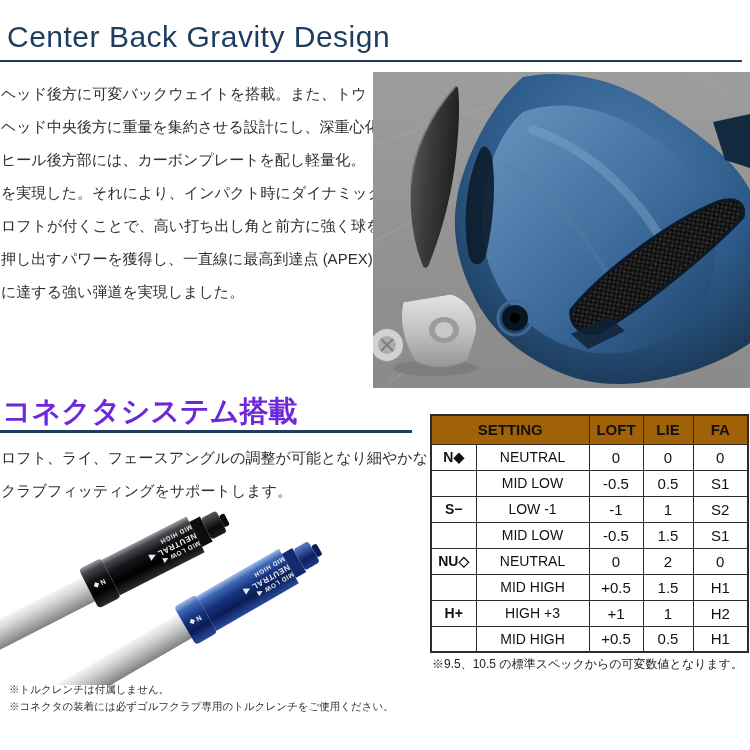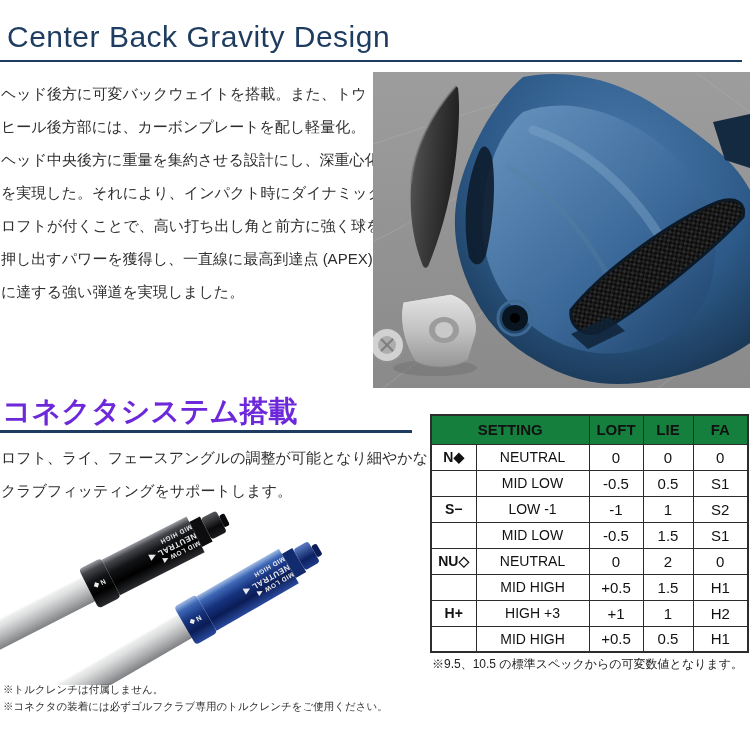--- a/index.html
+++ b/index.html
@@ -57,46 +57,46 @@
   .srow.big { font-size:8px; }
   .ring span { font-size:7px; font-weight:bold; color:#ececec; transform:rotate(180deg);
                white-space:nowrap; }
 
   
   #spec-table { position:absolute; left:430px; top:414px; border-collapse:collapse;
                 table-layout:fixed; width:317px; }
   #spec-table th, #spec-table td { border:1px solid #2c2c2c; text-align:center;
                                    vertical-align:middle; color:#111; overflow:hidden; }
   #spec-table { border:2px solid #2c2c2c; }
-  #spec-table tr.hdr th { background:#15803d; height:29px; font-size:15px; font-weight:bold; }
+  #spec-table tr.hdr th { background:#a16207; height:29px; font-size:15px; font-weight:bold; }
   #spec-table tr.data td { height:26px; background:#fff; }
   td.key { font-size:14px; font-weight:bold; }
   td.set { font-size:14px; font-weight:normal; }
   td.num { font-size:15px; font-weight:normal; }
 
   #table-note { position:absolute; left:432px; top:656px; width:315px; text-align:left;
                 font-size:12px; color:#222; white-space:nowrap; }
 
   
   #footnotes { position:absolute; left:3px; top:681px; font-size:10.5px; line-height:17px;
                color:#2e2e2e; }
-  #footnotes div { white-space:nowrap; }
+  #footnotes div { white-space:nowrap;margin-left:6px; }
 </style>
 </head>
 <body>
 
 <div id="stage">
 
   <div class="h-en">Center Back Gravity Design</div>
   <div class="rule1"></div>
 
   <div id="para1" class="para">
     <div>ヘッド後方に可変バックウェイトを搭載。また、トウ・</div>
+    <div>ヘッド中央後方に重量を集約させる設計にし、深重心化</div>
     <div>ヒール後方部には、カーボンプレートを配し軽量化。</div>
-    <div>ヘッド中央後方に重量を集約させる設計にし、深重心化</div>
     <div>を実現した。それにより、インパクト時にダイナミック</div>
     <div>ロフトが付くことで、高い打ち出し角と前方に強く球を</div>
     <div>押し出すパワーを獲得し、一直線に最高到達点 (APEX)</div>
     <div>に達する強い弾道を実現しました。</div>
   </div>
 
   <div id="head-img">
     <svg width="377" height="316" viewBox="0 0 377 316" xmlns="http://www.w3.org/2000/svg">
       <defs>
         <linearGradient id="bgGrad" x1="0" y1="0" x2="0" y2="1">

